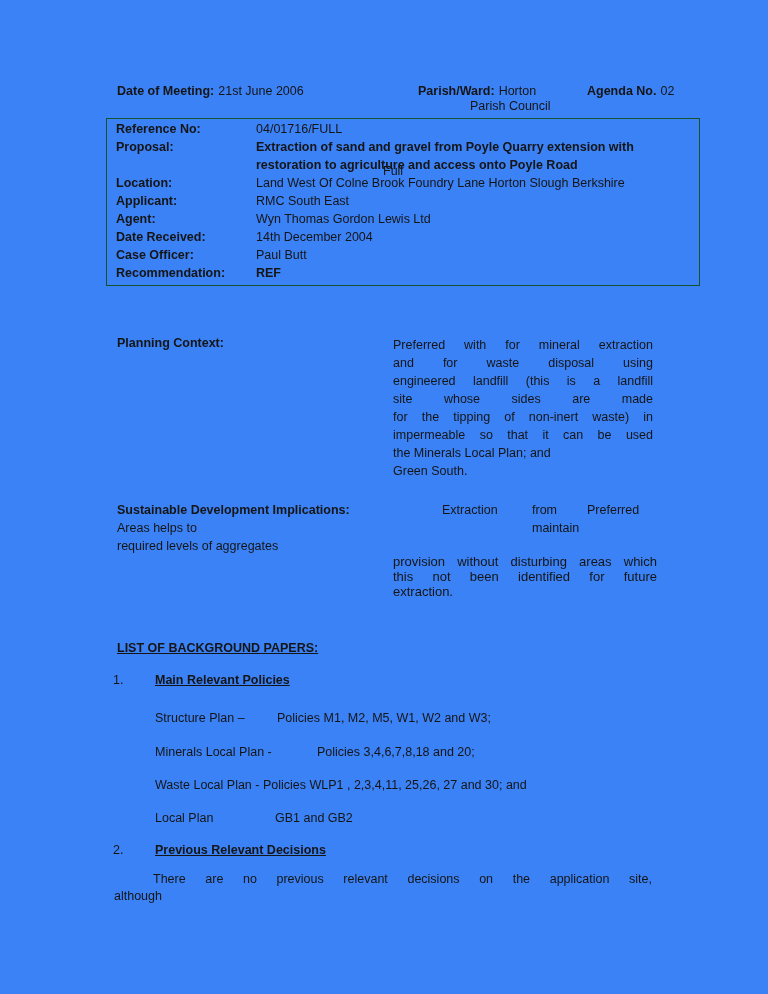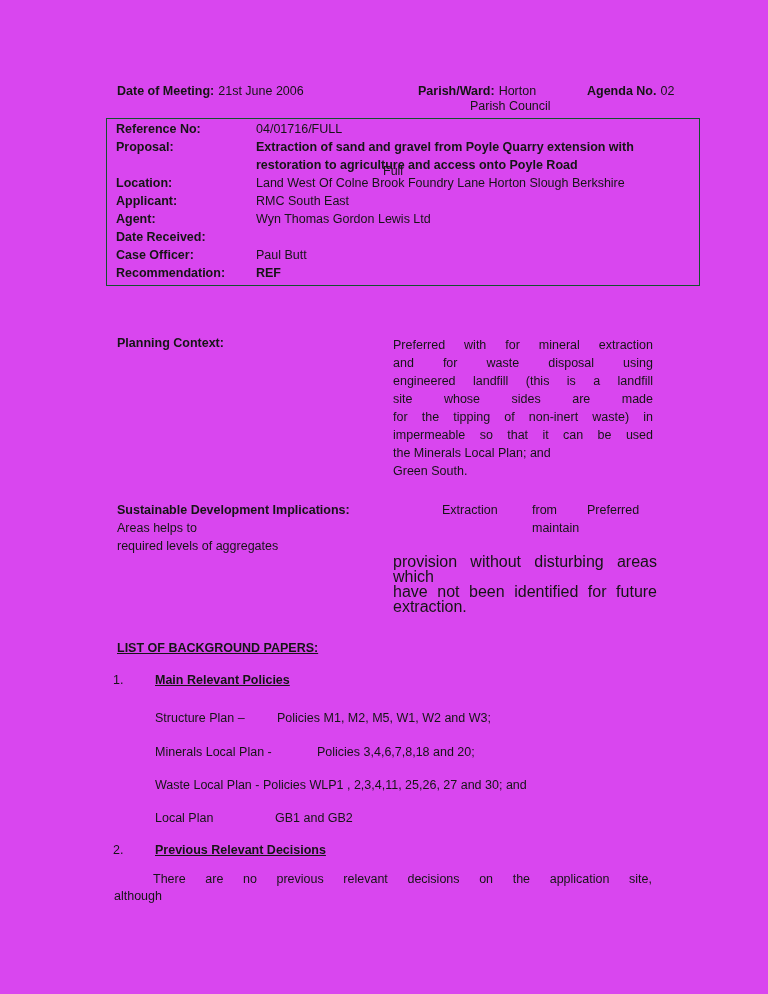--- a/index.html
+++ b/index.html
@@ -1,20 +1,20 @@
 <!DOCTYPE html>
 <html><head>
 <meta charset="utf-8">
 <style>
   html, body { margin: 0; padding: 0; background: #ffffff; }
   .page {
     position: relative;
     width: 768px;
     height: 994px;
-    background: #d946ef;
+    background: #3b82f6;
     font-family: "Liberation Sans", sans-serif;
     font-size: 12.5px;
     color: #151515;
     overflow: hidden;
   }
   .abs { position: absolute; }
   .b { font-weight: bold; }
   .u { text-decoration: underline; }
   .gap { margin-left: 4px; }
   .jl { text-align: justify; text-align-last: justify; }
@@ -33,21 +33,21 @@
   .full-type { position: absolute; left: 127px; top: 0; margin-top: 42px; }
 
   
   .pc-lines { position: absolute; left: 393px; top: 336px; width: 260px; line-height: 18px; }
   .pc-lines .ln { height: 18px; }
 
   
   .sus-line { position: absolute; left: 117px; width: 535px; line-height: 17px; }
   .sus-word { position: absolute; top: 0; }
 
-  .prov { position: absolute; left: 393px; top: 554px; width: 264px; font-size: 16px; line-height: 15px; }
+  .prov { position: absolute; left: 393px; top: 554px; width: 264px; font-size: 13px; line-height: 15px; }
 
   
   .num { position: absolute; left: 113px; }
   .heading { position: absolute; left: 155px; }
   .policy { position: absolute; left: 155px; line-height: 17px; }
   .policy .pname { display: inline-block; }
   .policy.p-structure .pname { width: 122px; }
   .policy.p-minerals .pname { width: 162px; }
   .policy.p-waste .pname { width: auto; }
   .policy.p-local .pname { width: 120px; }
@@ -90,20 +90,21 @@
     <div class="drow">
       <div class="dlabel">Applicant:</div>
       <div class="dvalue">RMC South East</div>
     </div>
     <div class="drow">
       <div class="dlabel">Agent:</div>
       <div class="dvalue">Wyn Thomas Gordon Lewis Ltd</div>
     </div>
     <div class="drow">
       <div class="dlabel">Date Received:</div>
+      <div class="dvalue">14th December 2004</div>
     </div>
     <div class="drow">
       <div class="dlabel">Case Officer:</div>
       <div class="dvalue">Paul Butt</div>
     </div>
     <div class="drow">
       <div class="dlabel">Recommendation:</div>
       <div class="dvalue b">REF</div>
     </div>
   </div>
@@ -127,21 +128,21 @@
     <span class="sus-word" style="left:470px;">Preferred</span>
   </div>
   <div class="sus-line" style="top:520px;">
     <span>Areas helps to</span>
     <span class="sus-word" style="left:415px;">maintain</span>
   </div>
   <div class="sus-line" style="top:538px;">required levels of aggregates</div>
 
   <div class="prov">
     <div class="jl">provision without disturbing areas which</div>
-    <div class="jl">have not been identified for future</div>
+    <div class="jl">this not been identified for future</div>
     <div>extraction.</div>
   </div>
 
   <div class="abs b u" style="left:117px; top:641px;">LIST OF BACKGROUND PAPERS:</div>
 
   <div class="num" style="top:673px;">1.</div>
   <div class="heading b u" style="top:673px;">Main Relevant Policies</div>
 
   <div class="policy p-structure" style="top:710px;">
     <span class="pname">Structure Plan –</span><span>Policies M1, M2, M5, W1, W2 and W3;</span>

